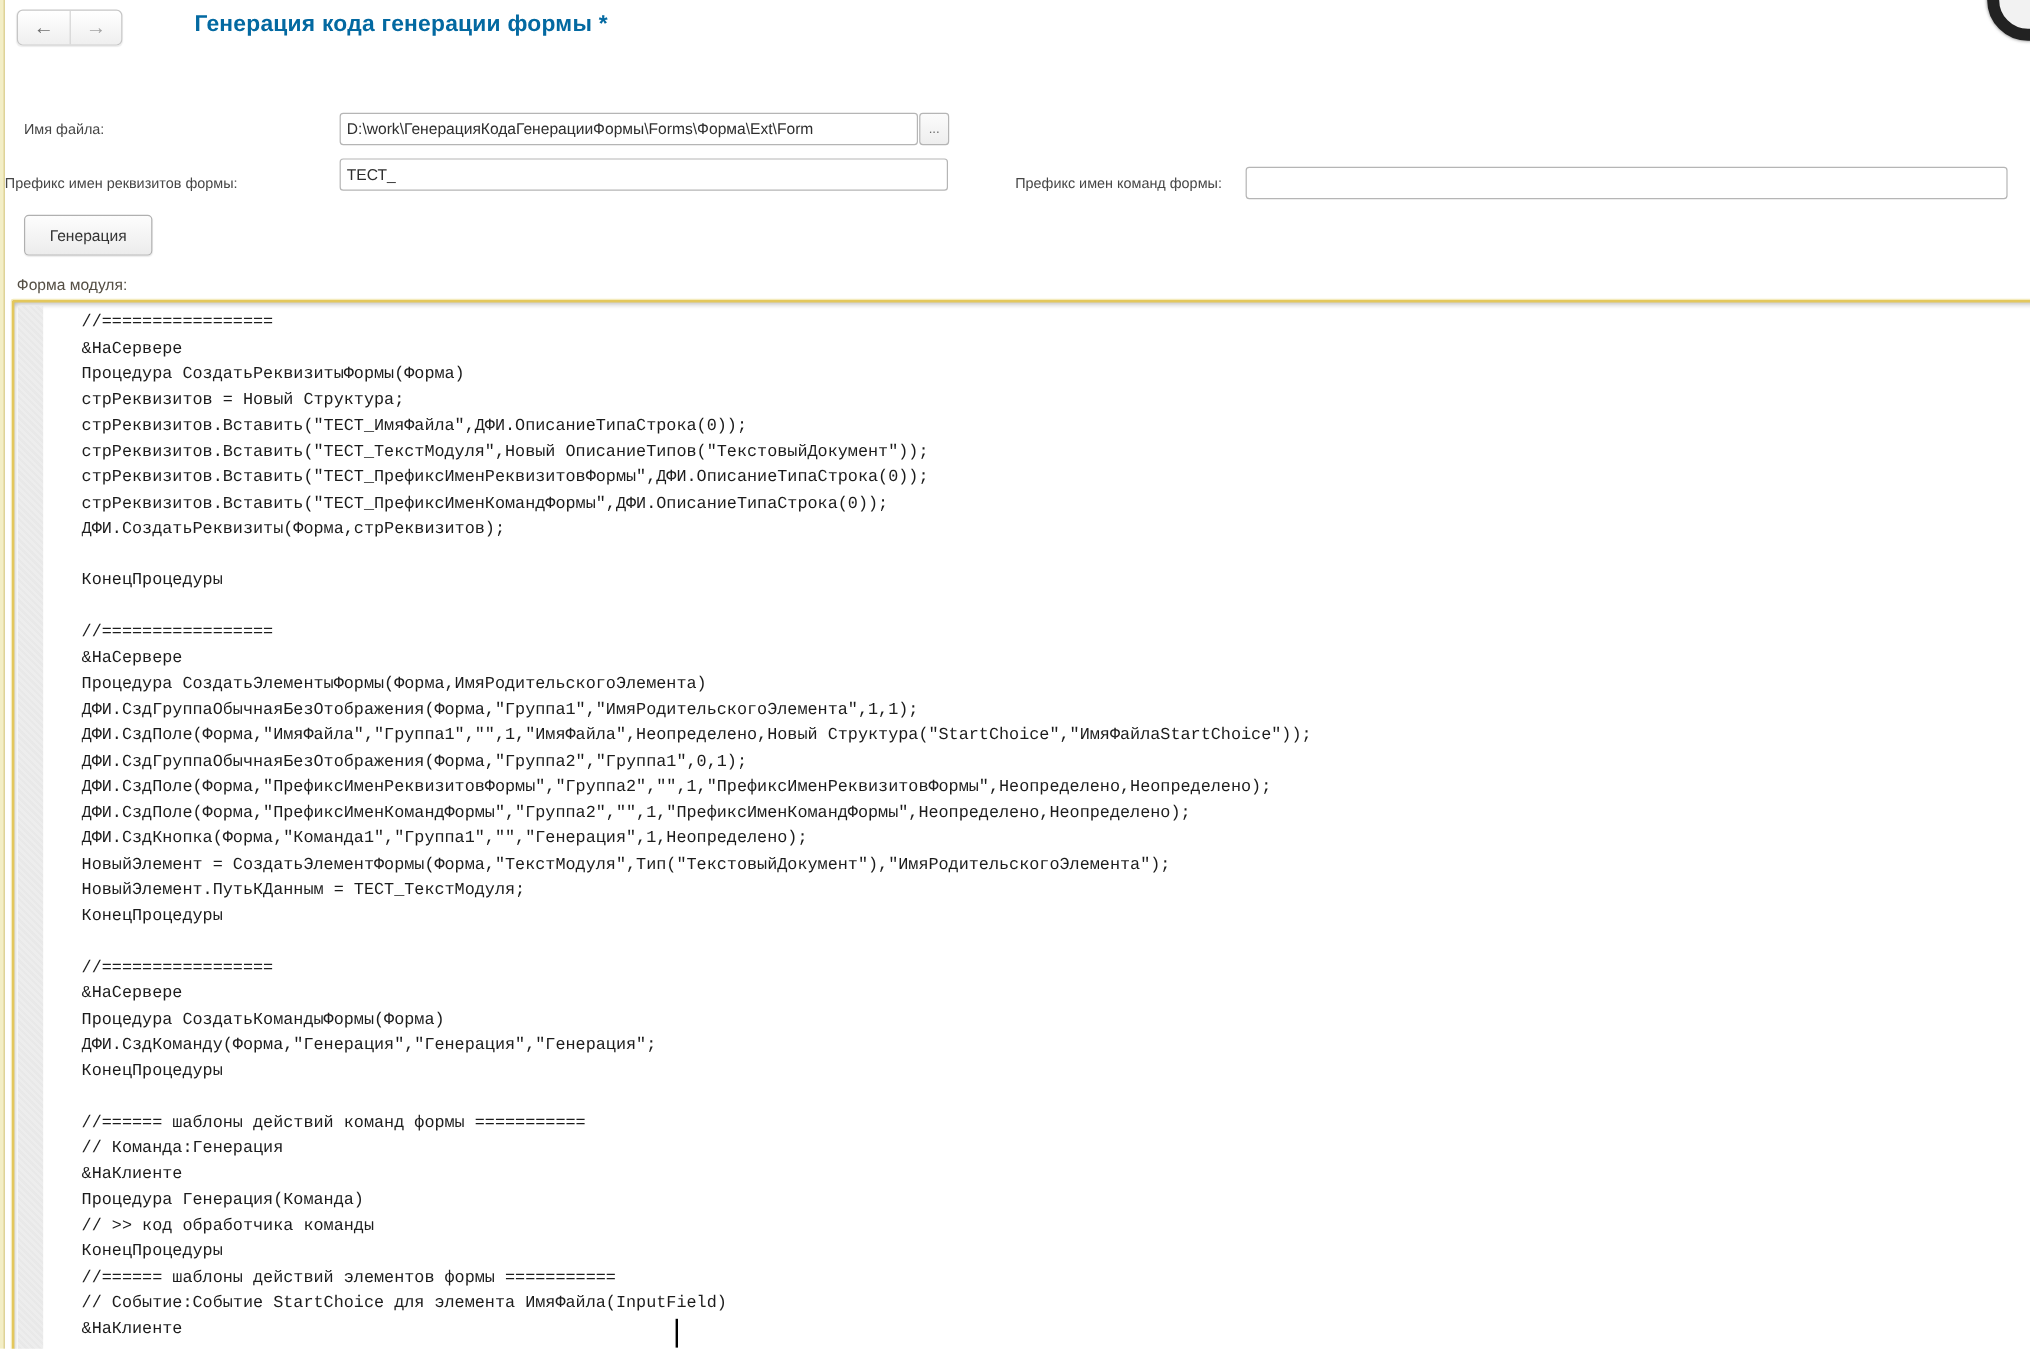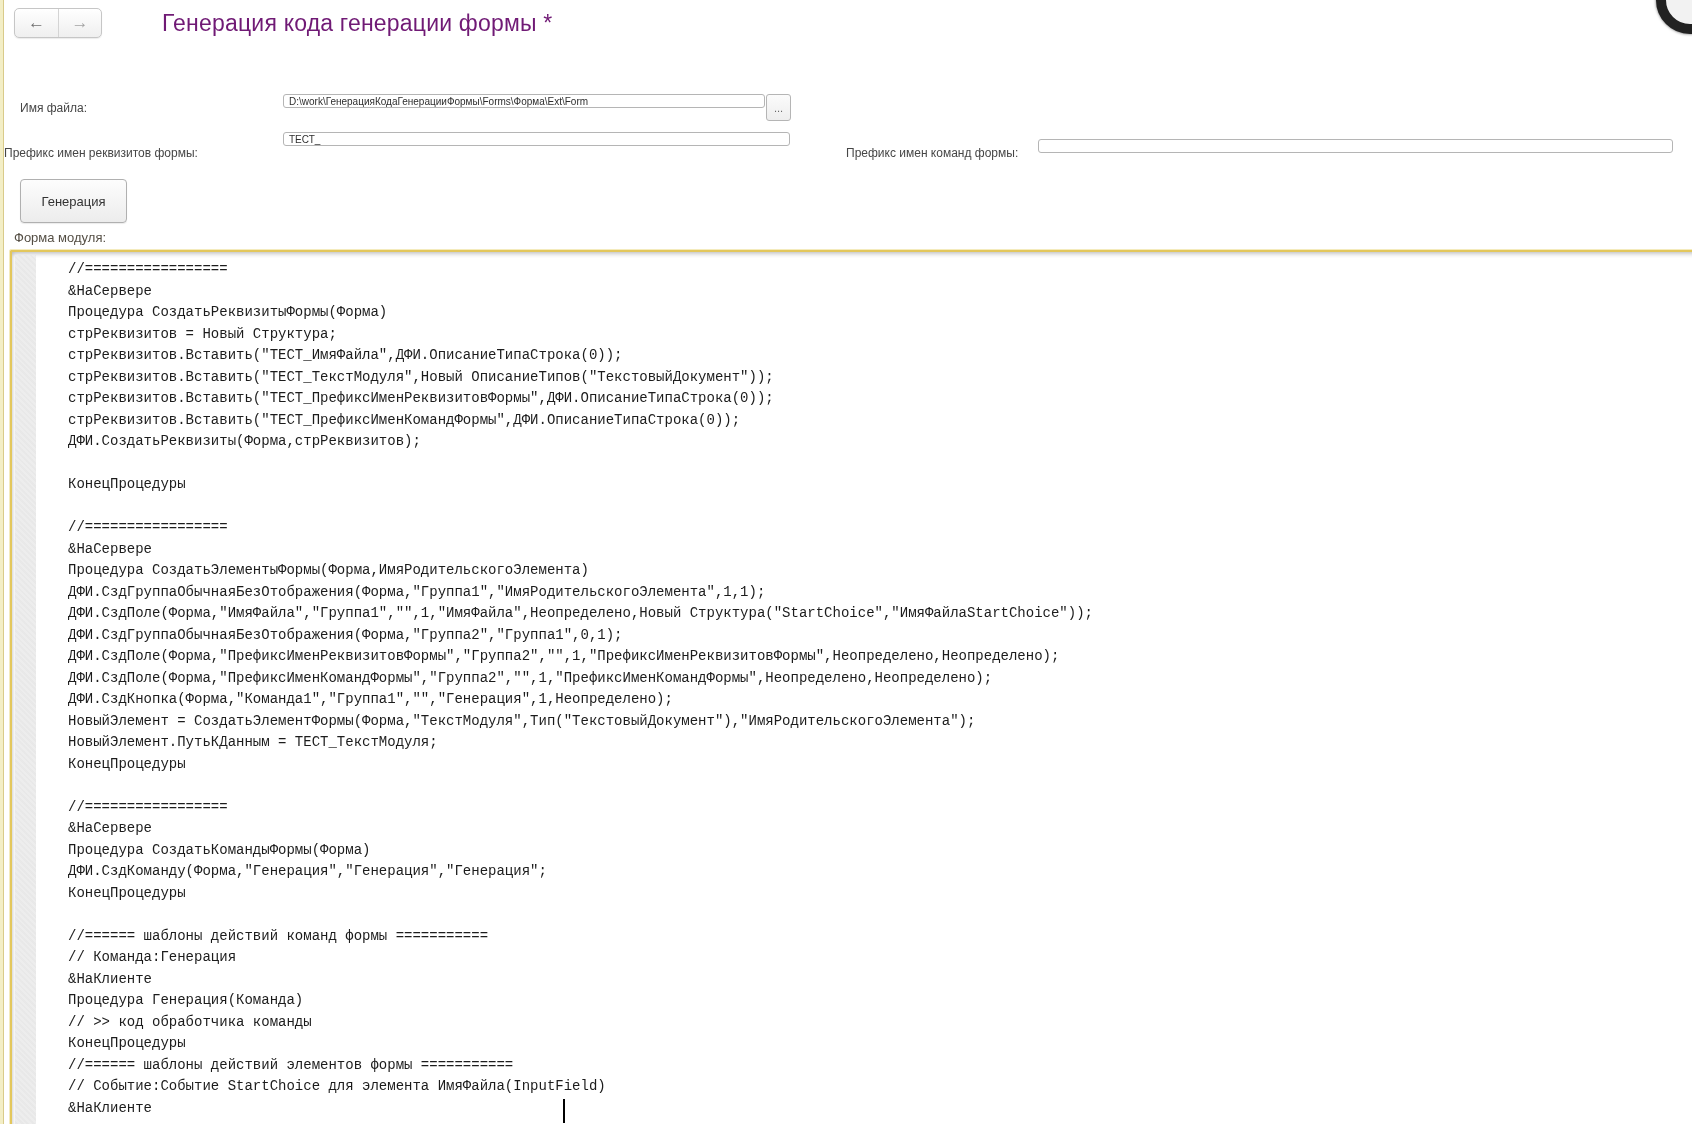--- a/index.html
+++ b/index.html
@@ -31,36 +31,36 @@
   .nav-btn {
     width:43px; height:28px; display:flex; align-items:center; justify-content:center;
     font-size:17px; cursor:default; background:transparent; border:none;
   }
   .nav-btn + .nav-btn { border-left:1px solid #d4d4d4; }
   .arrow-back { color:#6f6f6f; }
   .arrow-fwd { color:#a3a3a3; }
 
   .page-title {
     position:absolute; left:162px; top:10px;
-    font-size:23px; font-weight:normal; color:#701a75; letter-spacing:.2px;
+    font-size:19px; font-weight:bold; color:#0369a1; letter-spacing:.2px;
   }
 
   .field-label { position:absolute; font-size:12px; color:#464646; white-space:nowrap; }
   .txt-input {
-    position:absolute; height:14px; border:1px solid #b5b5b5; border-radius:3px;
-    background:#fff; font-family:"Liberation Sans",sans-serif; font-size:10px; color:#2e2e2e;
+    position:absolute; height:27px; border:1px solid #b5b5b5; border-radius:3px;
+    background:#fff; font-family:"Liberation Sans",sans-serif; font-size:13px; color:#2e2e2e;
     padding:0 5px; outline:none;
   }
   .browse-btn {
     position:absolute; width:25px; height:27px; border:1px solid #b5b5b5; border-radius:3px;
     background:linear-gradient(#fbfbfb,#eeeeee); color:#6a6a6a; font-size:11px;
     display:flex; align-items:flex-end; justify-content:center; padding-bottom:6px; cursor:default;
   }
   .gen-btn {
-    position:absolute; left:20px; top:179px; width:107px; height:44px;
+    position:absolute; left:20px; top:179px; width:107px; height:34px;
     border:1px solid #b0b0b0; border-radius:4px;
     background:linear-gradient(#fdfdfd,#ececec);
     font-family:"Liberation Sans",sans-serif; font-size:13px; color:#333;
     box-shadow:0 1px 1px rgba(0,0,0,.08); cursor:default;
   }
   .module-label { position:absolute; left:14px; top:230px; font-size:13px; color:#544e44; }
 
   
   .code-area {
     position:absolute; left:10px; top:250px; width:1690px; height:884px;

